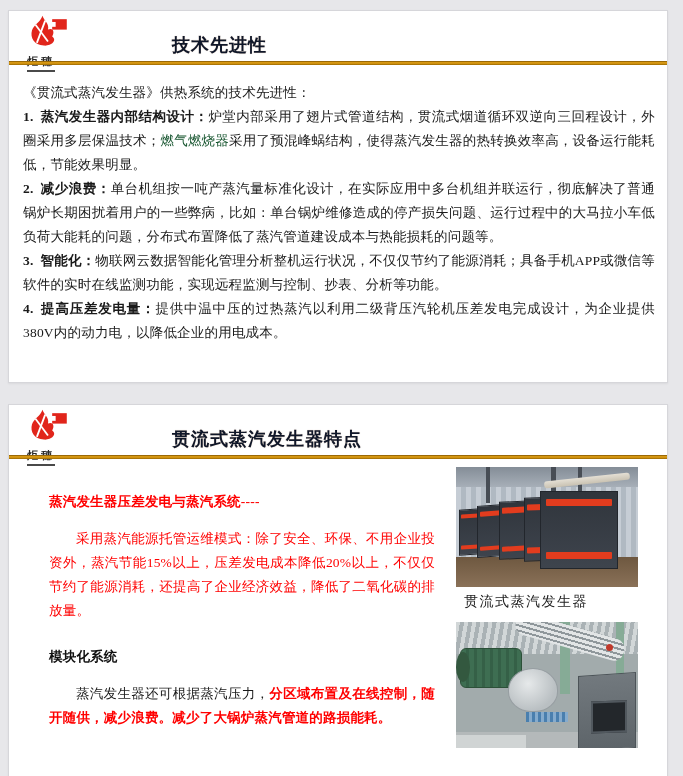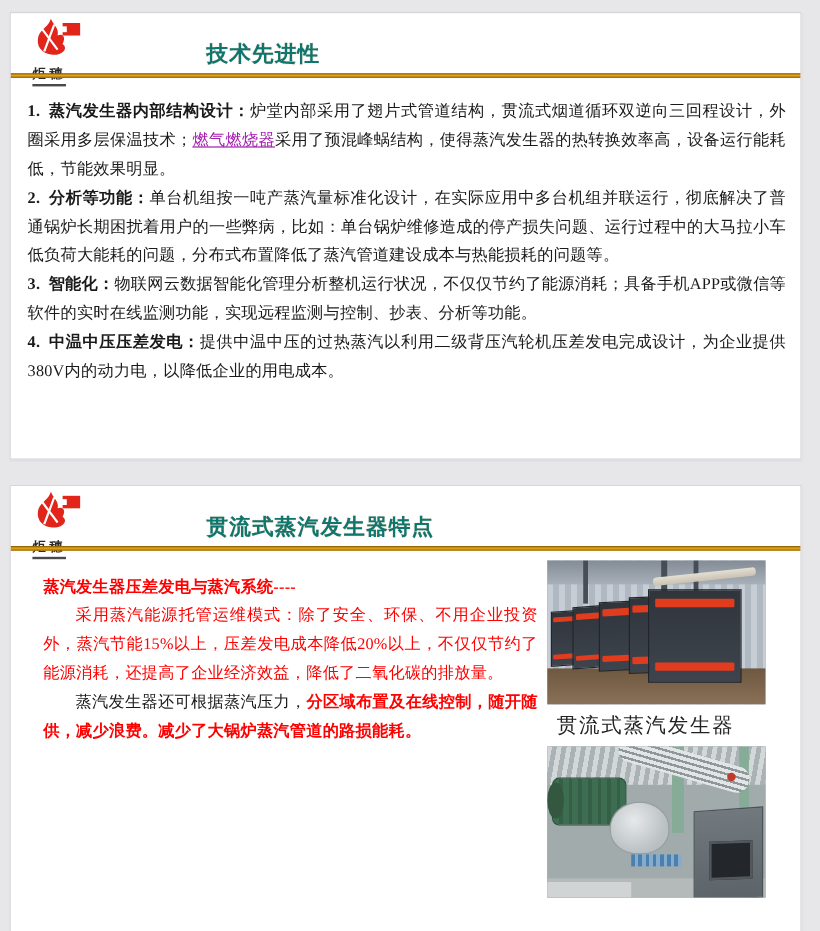--- a/index.html
+++ b/index.html
@@ -21,60 +21,60 @@
   
   .logo{position:absolute;left:18px;top:4px;width:46px;}
   .logo-text{
     display:inline-block;margin-top:-2px;
     font-size:11px;font-weight:bold;color:#2b2b2b;letter-spacing:3px;
     border-bottom:2px solid #4a4a4a;padding-bottom:1px;
     font-family:"Liberation Sans", sans-serif;
   }
   .slide-title{
     position:absolute;left:163px;top:22px;
-    font-size:18px;font-weight:bold;color:#0f766e;
+    font-size:18px;font-weight:bold;color:#0f172a;
     letter-spacing:1px;
     text-shadow:0 0 1px rgba(140,70,0,0.35);
     font-family:Liberation Sans, sans-serif;
   }
   .gold-line{
     position:absolute;left:0;right:0;top:50px;height:4px;
     background:linear-gradient(#7e5200,#e8a617 45%,#9a6700);
   }
 
   
   .s1-body{
     position:absolute;left:14px;top:70px;width:632px;
     font-size:13.5px;line-height:24px;color:#1a1a1a;
     text-align:justify;letter-spacing:0.2px;
   }
   .s1-body p{margin:0;}
   .num{font-weight:bold;margin-right:7px;}
   .head{font-weight:bold;}
-  .link{color:#a21caf;text-decoration:underline;cursor:pointer;}
+  .link{color:#14532d;cursor:pointer;}
 
   
   .s2-col{
     position:absolute;left:27px;top:72px;width:412px;
     font-size:13.5px;line-height:24px;color:#1a1a1a;
     text-align:justify;letter-spacing:0.2px;
   }
-  .s2-col p{margin:0;}
+  .s2-col p{margin:13px;}
   .red{color:#ff0000;}
   .red-heading{font-weight:bold;color:#ff0000;}
   .indent{text-indent:2em;}
   .module-heading{font-weight:bold;color:#111;margin-top:22px !important;}
   .red-bold{color:#ff0000;font-weight:bold;}
 
   
   .photo{position:absolute;overflow:hidden;background:#9aa3ab;}
   .photo1{left:447px;top:62px;width:182px;height:120px;}
   .photo2{left:447px;top:217px;width:182px;height:126px;}
   .caption{
-    position:absolute;font-size:17px;color:#222;letter-spacing:1.5px;
+    position:absolute;font-size:14px;color:#222;letter-spacing:1.5px;
   }
   .caption1{left:455px;top:188px;}
   .caption2{left:492px;top:347px;width:120px;line-height:17px;letter-spacing:0.5px;}
 
   
   .p1-wall{position:absolute;inset:0;
     background:repeating-linear-gradient(90deg,#c6cdd5 0 5px,#b0b9c2 5px 10px);}
   .p1-ceil{position:absolute;left:0;top:0;right:0;height:20px;
     background:linear-gradient(#848d97,#a7afb8);}
   .p1-floor{position:absolute;left:0;bottom:0;right:0;height:30px;
@@ -129,44 +129,46 @@
         <path d="M26 8 L14 40" stroke="#ffffff" stroke-width="2.6"></path>
         <rect x="36" y="6" width="21" height="15" fill="#e1251b"></rect>
         <rect x="33" y="10" width="8" height="7" fill="#ffffff"></rect>
       </svg>
       <div><span class="logo-text">炬穗</span></div>
     </div>
     <div class="slide-title">技术先进性</div>
     <div class="gold-line"></div>
 
     <div class="s1-body">
+      <p>《贯流式蒸汽发生器》供热系统的技术先进性：</p>
       <p><span class="num">1.</span><span class="head">蒸汽发生器内部结构设计：</span><span>炉堂内部采用了翅片式管道结构，贯流式烟道循环双逆向三回程设计，外圈采用多层保温技术；</span><a class="link">燃气燃烧器</a><span>采用了预混峰蜗结构，使得蒸汽发生器的热转换效率高，设备运行能耗低，节能效果明显。</span></p>
-      <p><span class="num">2.</span><span class="head">分析等功能：</span><span>单台机组按一吨产蒸汽量标准化设计，在实际应用中多台机组并联运行，彻底解决了普通锅炉长期困扰着用户的一些弊病，比如：单台锅炉维修造成的停产损失问题、运行过程中的大马拉小车低负荷大能耗的问题，分布式布置降低了蒸汽管道建设成本与热能损耗的问题等。</span></p>
+      <p><span class="num">2.</span><span class="head">减少浪费：</span><span>单台机组按一吨产蒸汽量标准化设计，在实际应用中多台机组并联运行，彻底解决了普通锅炉长期困扰着用户的一些弊病，比如：单台锅炉维修造成的停产损失问题、运行过程中的大马拉小车低负荷大能耗的问题，分布式布置降低了蒸汽管道建设成本与热能损耗的问题等。</span></p>
       <p><span class="num">3.</span><span class="head">智能化：</span><span>物联网云数据智能化管理分析整机运行状况，不仅仅节约了能源消耗；具备手机APP或微信等软件的实时在线监测功能，实现远程监测与控制、抄表、分析等功能。</span></p>
-      <p><span class="num">4.</span><span class="head">中温中压压差发电：</span><span>提供中温中压的过热蒸汽以利用二级背压汽轮机压差发电完成设计，为企业提供380V内的动力电，以降低企业的用电成本。</span></p>
+      <p><span class="num">4.</span><span class="head">提高压差发电量：</span><span>提供中温中压的过热蒸汽以利用二级背压汽轮机压差发电完成设计，为企业提供380V内的动力电，以降低企业的用电成本。</span></p>
     </div>
   </div>
 
   <div class="slide slide2">
     <div class="logo">
       <svg width="42" height="32" viewBox="0 0 60 46">
         <path d="M22 1 C25 9 32 12 30 21 C37 18 40 24 36 31 C44 37 34 45 24 44 C10 43 4 33 7 22 C10 13 19 11 22 1 Z" fill="#e1251b"></path>
         <path d="M12 14 L30 38" stroke="#ffffff" stroke-width="2.6"></path>
         <path d="M26 8 L14 40" stroke="#ffffff" stroke-width="2.6"></path>
         <rect x="36" y="6" width="21" height="15" fill="#e1251b"></rect>
         <rect x="33" y="10" width="8" height="7" fill="#ffffff"></rect>
       </svg>
       <div><span class="logo-text">炬穗</span></div>
     </div>
     <div class="slide-title">贯流式蒸汽发生器特点</div>
     <div class="gold-line"></div>
 
     <div class="s2-col">
       <p class="red-heading">蒸汽发生器压差发电与蒸汽系统----</p>
       <p class="red indent">采用蒸汽能源托管运维模式：除了安全、环保、不用企业投资外，蒸汽节能15%以上，压差发电成本降低20%以上，不仅仅节约了能源消耗，还提高了企业经济效益，降低了二氧化碳的排放量。</p>
+      <p class="module-heading">模块化系统</p>
       <p class="indent"><span>蒸汽发生器还可根据蒸汽压力，</span><span class="red-bold">分区域布置及在线控制，随开随供，减少浪费。减少了大锅炉蒸汽管道的路损能耗。</span></p>
     </div>
 
     <div class="photo photo1">
       <div class="p1-wall"></div>
       <div class="p1-ceil"></div>
       <div class="vpipe" style="left:30px;top:0;width:4px;height:36px;"></div>
       <div class="vpipe" style="left:95px;top:0;width:5px;height:30px;"></div>
       <div class="vpipe" style="left:122px;top:0;width:4px;height:32px;"></div>
       <div class="hpipe" style="left:88px;top:10px;width:86px;height:7px;transform:rotate(-6deg);"></div>

